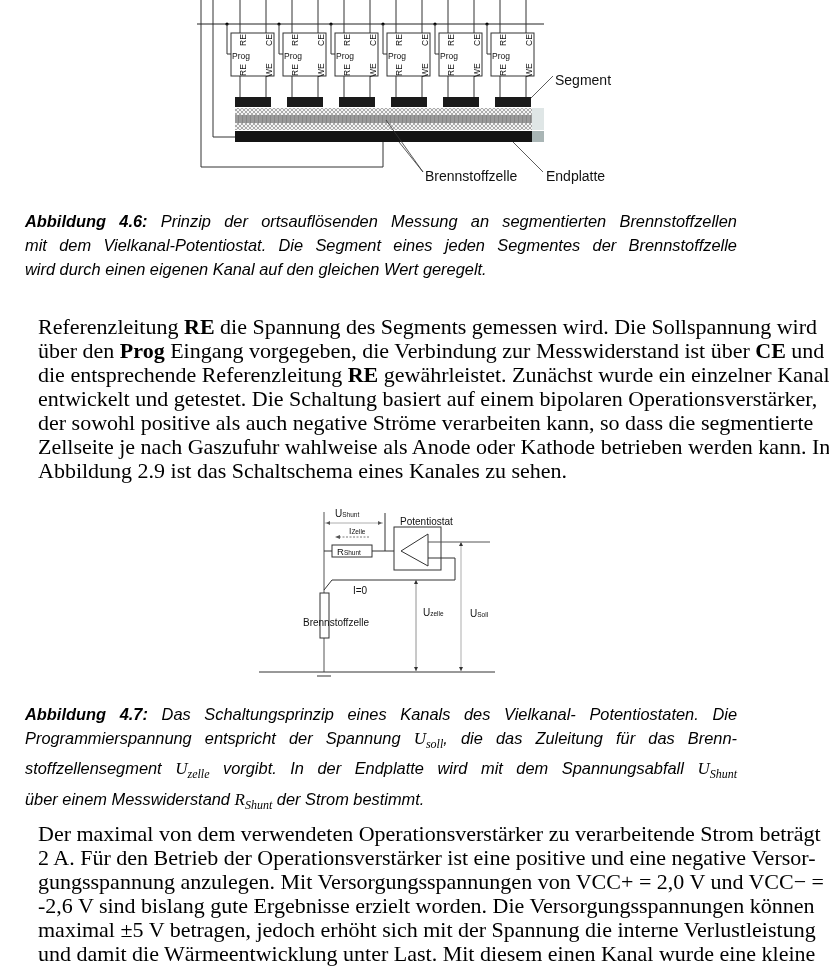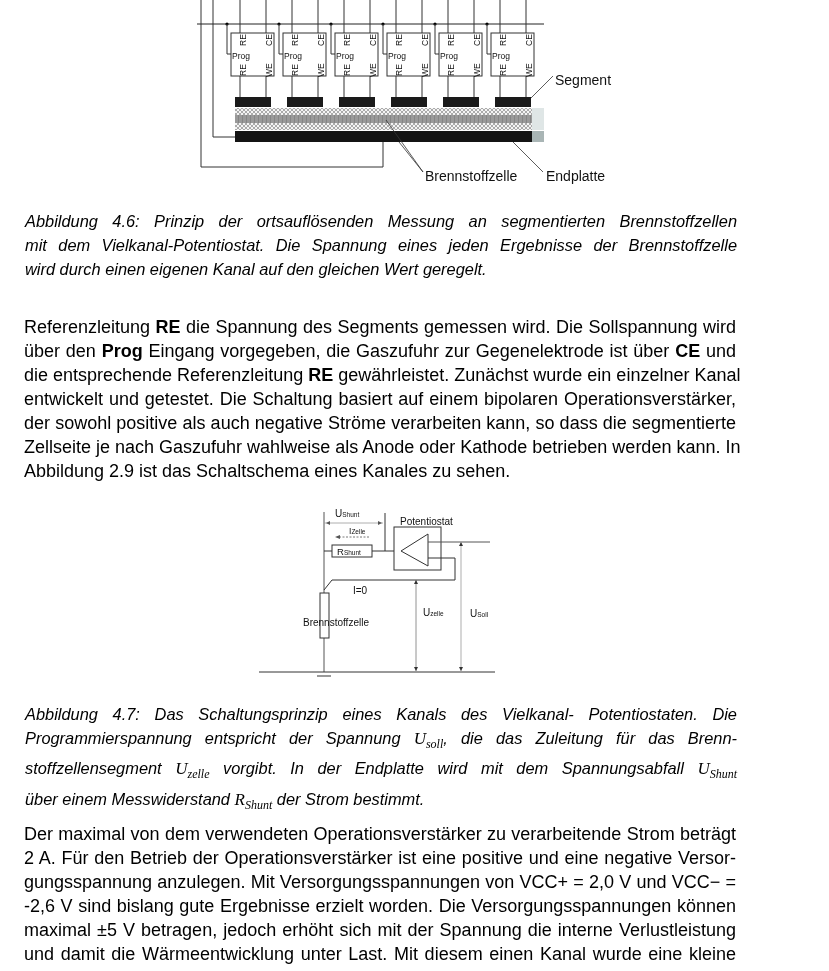--- a/index.html
+++ b/index.html
@@ -2,23 +2,23 @@
 <html><head>
 <meta charset="utf-8">
 <style>
   html, body { margin:0; padding:0; background:#ffffff; }
   body { width:829px; height:971px; position:relative; overflow:hidden;
          font-family:"Liberation Sans", sans-serif; color:#000; }
   .fig1 { position:absolute; left:190px; top:0; width:430px; height:190px; }
   .fig2 { position:absolute; left:255px; top:500px; width:250px; height:185px; }
   .caption { position:absolute; left:25px; width:712px; font-style:italic;
              font-size:16.4px; line-height:24px; text-align:justify; }
-  .caption b { font-weight:normal; }
-  .para { position:absolute; left:24px; width:712px; font-size:18px;
-          line-height:24px; text-align:justify; }
+  .caption b { font-weight:bold; }
+  .para { position:absolute; left:38px; width:712px; font-size:22px;
+          line-height:24px; text-align:justify;font-family:Liberation Serif, serif; }
   .para b { font-weight:bold; }
   .line { display:block; white-space:nowrap; text-align-last:justify; }
   .line.last { text-align-last:left; }
   .serif-it { font-family:"Liberation Serif", serif; font-style:italic; font-size:17px; }
   .serif-it sub { font-size:12px; }
   svg text { font-family:"Liberation Sans", sans-serif; }
 </style>
 </head>
 <body>
 
@@ -162,27 +162,27 @@
   <line x1="209" y1="142" x2="233" y2="172" stroke="#333" stroke-width="0.8"></line>
   <line x1="323" y1="142" x2="353" y2="172" stroke="#333" stroke-width="0.8"></line>
 
   <text x="365" y="85" font-size="14" fill="#111">Segment</text>
   <text x="235" y="181" font-size="14" fill="#111">Brennstoffzelle</text>
   <text x="356" y="181" font-size="14" fill="#111">Endplatte</text>
 </svg>
 
 <div class="caption" style="top:209px;">
   <span class="line"><b>Abbildung 4.6:</b><span> Prinzip der ortsauflösenden Messung an segmentierten Brennstoffzellen</span></span>
-  <span class="line">mit dem Vielkanal-Potentiostat. Die Spannung eines jeden Ergebnisse der Brennstoffzelle</span>
+  <span class="line">mit dem Vielkanal-Potentiostat. Die Segment eines jeden Segmentes der Brennstoffzelle</span>
   <span class="line last">wird durch einen eigenen Kanal auf den gleichen Wert geregelt.</span>
 </div>
 
 <div class="para" style="top:315px;">
   <span class="line"><span>Referenzleitung </span><b>RE</b><span> die Spannung des Segments gemessen wird. Die Sollspannung wird</span></span>
-  <span class="line"><span>über den </span><b>Prog</b><span> Eingang vorgegeben, die Gaszufuhr zur Gegenelektrode ist über </span><b>CE</b><span> und</span></span>
+  <span class="line"><span>über den </span><b>Prog</b><span> Eingang vorgegeben, die Verbindung zur Messwiderstand ist über </span><b>CE</b><span> und</span></span>
   <span class="line"><span>die entsprechende Referenzleitung </span><b>RE</b><span> gewährleistet. Zunächst wurde ein einzelner Kanal</span></span>
   <span class="line">entwickelt und getestet. Die Schaltung basiert auf einem bipolaren Operationsverstärker,</span>
   <span class="line">der sowohl positive als auch negative Ströme verarbeiten kann, so dass die segmentierte</span>
   <span class="line">Zellseite je nach Gaszufuhr wahlweise als Anode oder Kathode betrieben werden kann. In</span>
   <span class="line last">Abbildung 2.9 ist das Schaltschema eines Kanales zu sehen.</span>
 </div>
 
 <svg class="fig2" viewBox="0 0 250 185" width="250" height="185">
 
   <line x1="69" y1="12" x2="69" y2="172" stroke="#555" stroke-width="1"></line>

